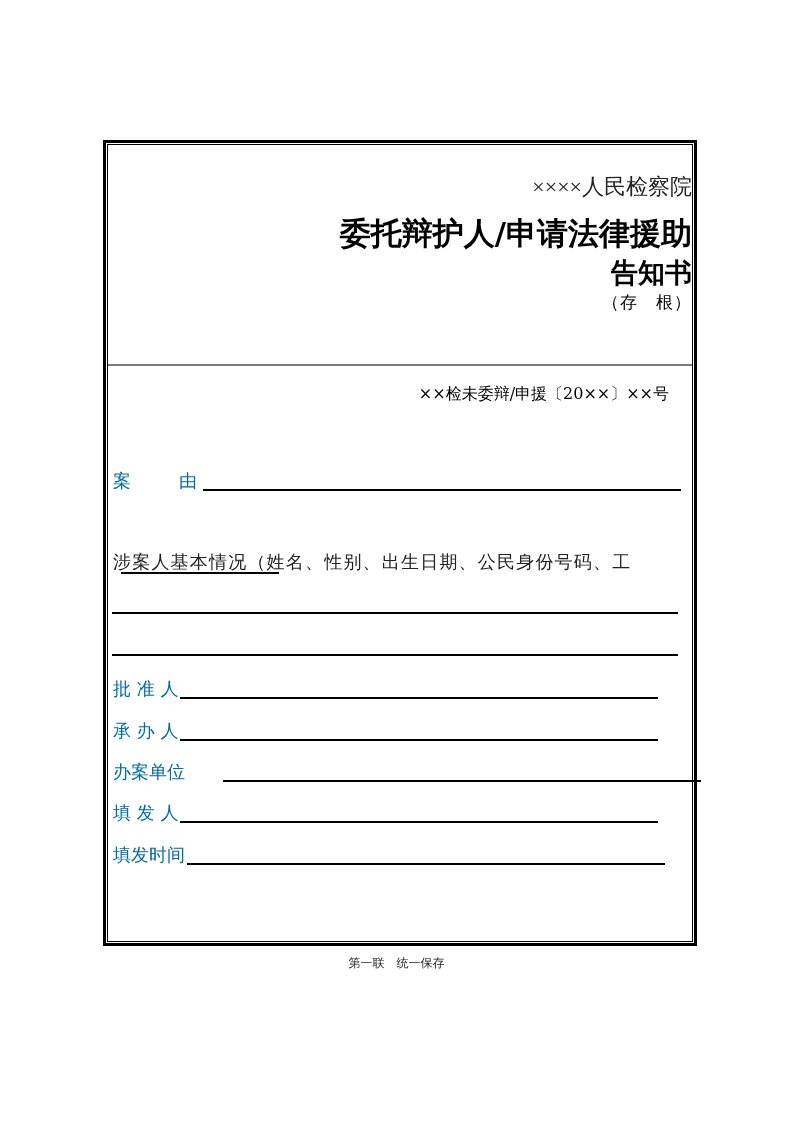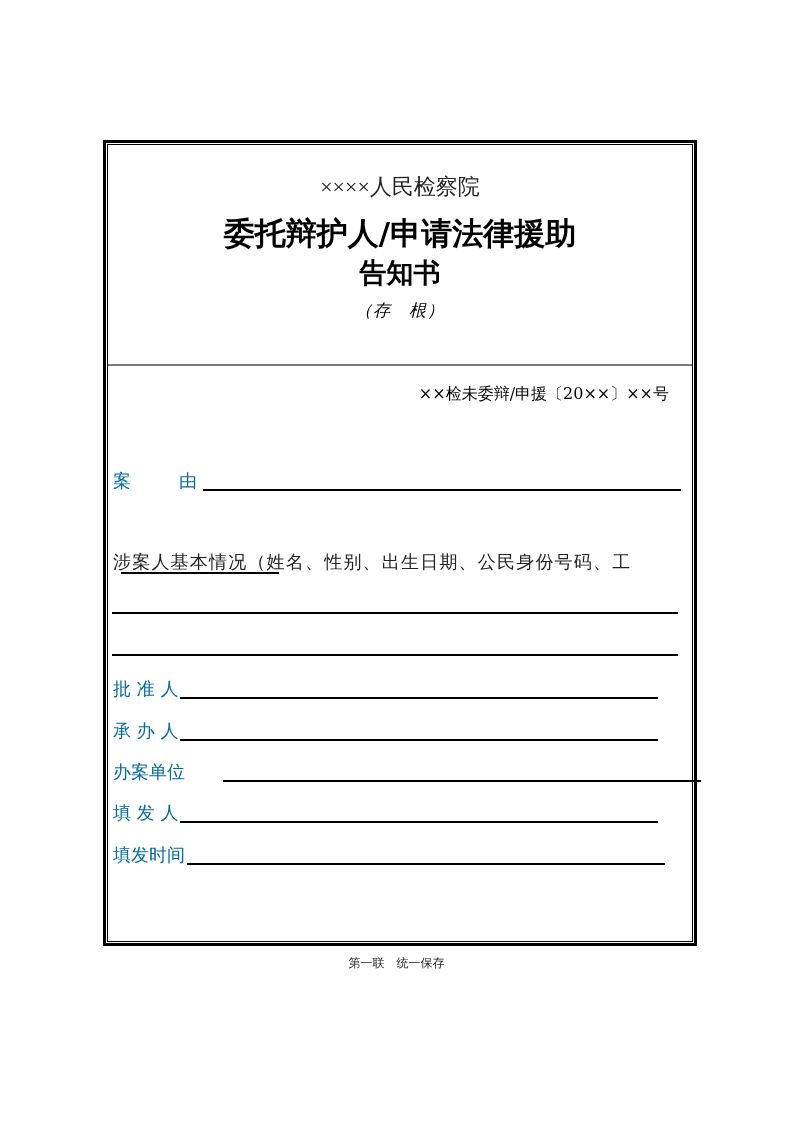--- a/index.html
+++ b/index.html
@@ -3,25 +3,25 @@
 <meta charset="utf-8">
 <style>
   html, body { margin:0; padding:0; background:#ffffff; }
   body { width:793px; height:1122px; position:relative; overflow:hidden;
          font-family: "DejaVu Serif", "Liberation Serif", serif; color:#000; }
   .frame-outer { position:absolute; left:103px; top:140px; width:594px; height:806px;
                  box-sizing:border-box; border:3px solid #000; }
   .frame-inner { position:absolute; left:107px; top:144px; width:586px; height:798px;
                  box-sizing:border-box; border:1px solid #000; }
   .divider { position:absolute; left:108px; top:364px; width:584px; height:2px; background:#7a7a7a; }
-  .center { position:absolute; left:108px; width:584px; text-align:center; white-space:nowrap; }
+  .center { position:absolute; left:108px; width:584px; text-align:right; white-space:nowrap; }
   .org { top:172px; font-size:22px; color:#222; font-family:"Liberation Serif","DejaVu Serif",serif; }
   .title1 { top:213px; font-size:31px; font-weight:bold; font-family:"DejaVu Sans","Liberation Sans",sans-serif; letter-spacing:0px; }
   .title2 { top:255px; font-size:27px; font-weight:bold; font-family:"DejaVu Sans","Liberation Sans",sans-serif; }
-  .stub { top:299px; font-size:17px; letter-spacing:1px;font-style:italic; }
+  .stub { top:291px; font-size:17px; letter-spacing:1px; }
   .docno { position:absolute; right:124px; top:384px; font-size:16px; white-space:nowrap; }
   .row { position:absolute; left:113px; height:26px; display:flex; align-items:flex-end; }
   .label { font-size:18px; white-space:nowrap; line-height:22px; color:#0369a1; }
   .line { border-bottom:2px solid #000; height:0; margin-left:2px; margin-bottom:1px; }
   .para { position:absolute; left:113px; font-size:18px; white-space:nowrap; color:#222; letter-spacing:1.2px; }
   .hline { position:absolute; left:112px; width:566px; height:2px; background:#000; }
   .footer { position:absolute; left:0; width:793px; top:955px; text-align:center; font-size:12px; color:#222; }
 </style>
 </head>
 <body>

